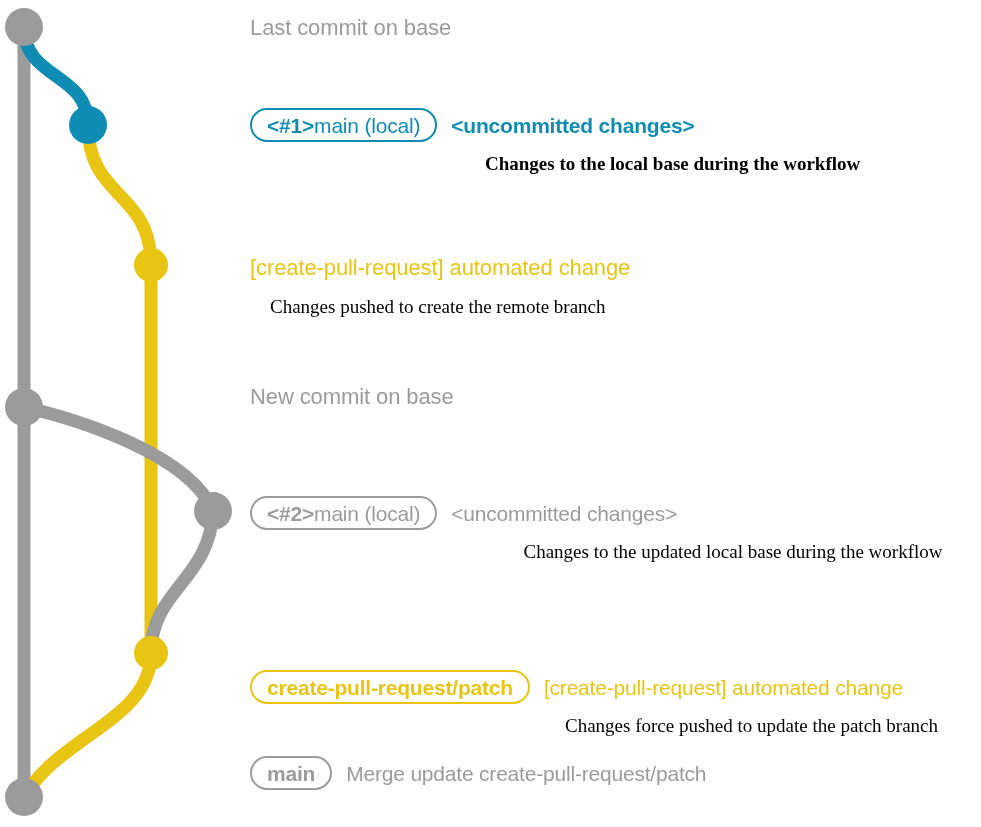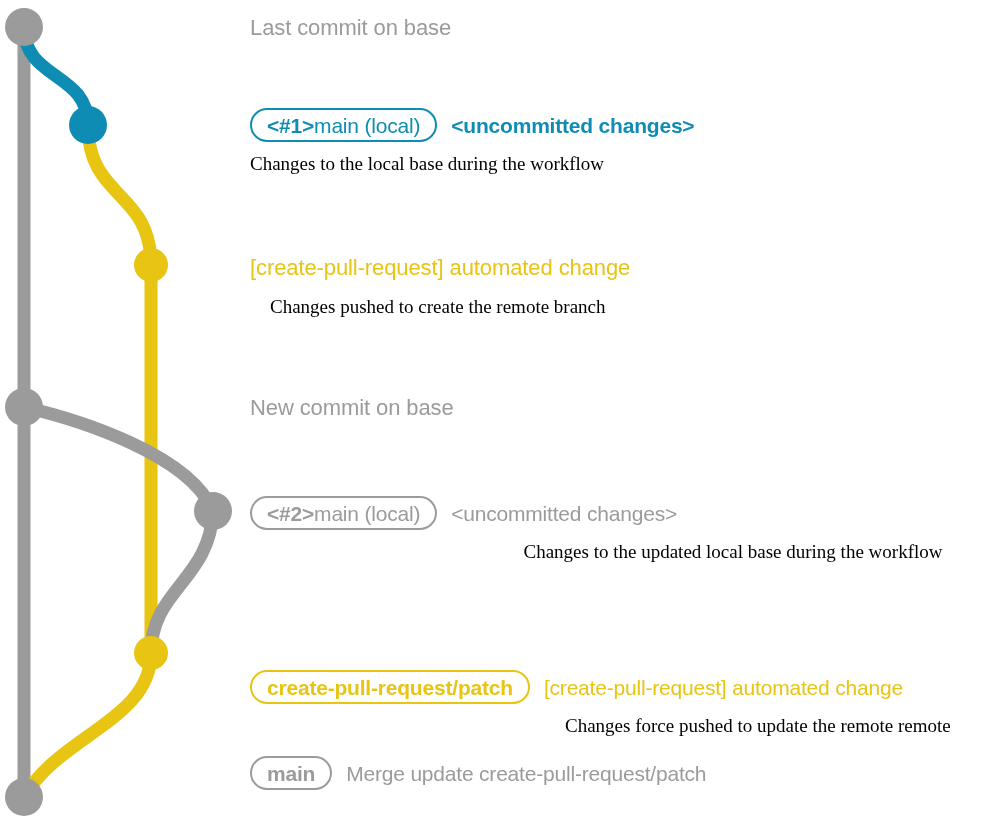--- a/index.html
+++ b/index.html
@@ -129,29 +129,29 @@
       </div>
     </div>
     <div class="row" style="top: 105px;">
       <div class="row-head">
         <span class="pill c-blue">
           <span class="num">&lt;#1&gt;</span>
           <span> main (local)</span>
         </span>
         <span class="subject c-blue" style="font-weight: 700;">&lt;uncommitted changes&gt;</span>
       </div>
-      <div class="note" style="">Changes to the local base during the workflow</div>
+      <div class="note" style="margin-left: 235px; font-weight: bold;">Changes to the local base during the workflow</div>
     </div>
     <div class="row" style="top: 248px;">
       <div class="row-head">
         <span class="heading c-yellow">[create-pull-request] automated change</span>
       </div>
       <div class="note" style="margin-left: 20px;">Changes pushed to create the remote branch</div>
     </div>
-    <div class="row" style="top: 388px;">
+    <div class="row" style="top: 377px;">
       <div class="row-head">
         <span class="heading c-gray">New commit on base</span>
       </div>
     </div>
     <div class="row" style="top: 493px;">
       <div class="row-head">
         <span class="pill c-gray">
           <span class="num">&lt;#2&gt;</span>
           <span> main (local)</span>
         </span>
@@ -159,21 +159,21 @@
       </div>
       <div class="note" style="margin-left: 235px; text-align: center;">Changes to the updated local base during the workflow</div>
     </div>
     <div class="row" style="top: 667px;">
       <div class="row-head">
         <span class="pill c-yellow solidtext">
           <span class="num">create-pull-request/patch</span>
         </span>
         <span class="subject c-yellow">[create-pull-request] automated change</span>
       </div>
-      <div class="note" style="margin-left: 315px;">Changes force pushed to update the remote remote</div>
+      <div class="note" style="margin-left: 315px;">Changes force pushed to update the patch branch</div>
     </div>
     <div class="row" style="top: 753px;">
       <div class="row-head">
         <span class="pill c-gray">
           <span class="num">main</span>
         </span>
         <span class="subject c-gray">Merge update create-pull-request/patch</span>
       </div>
     </div>
   </div>

